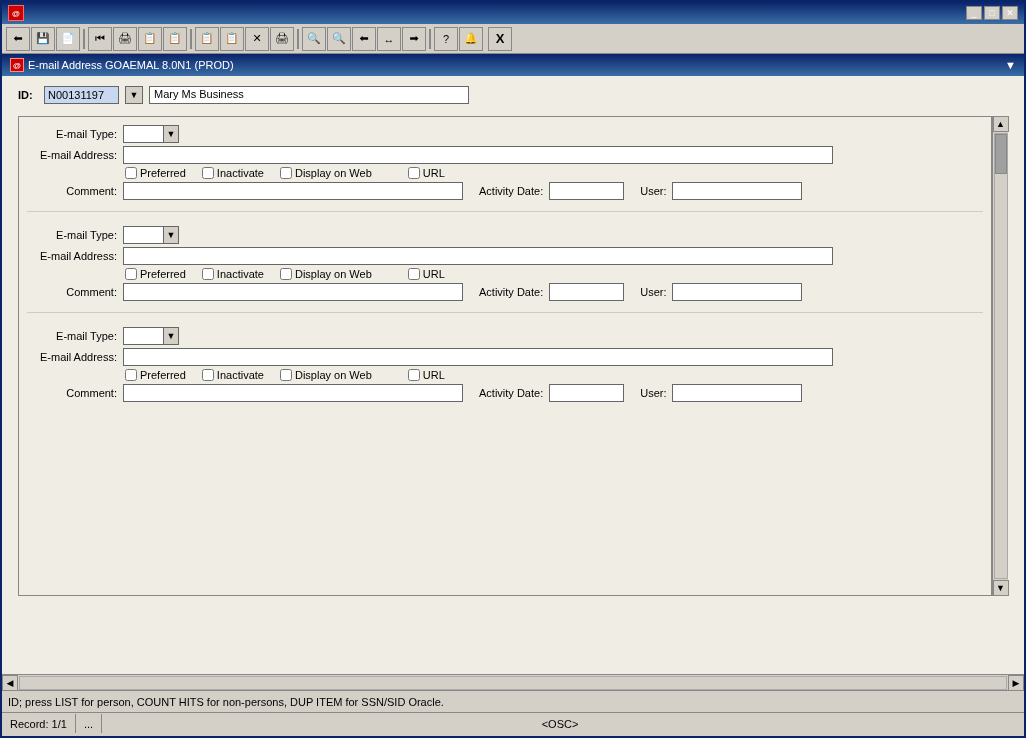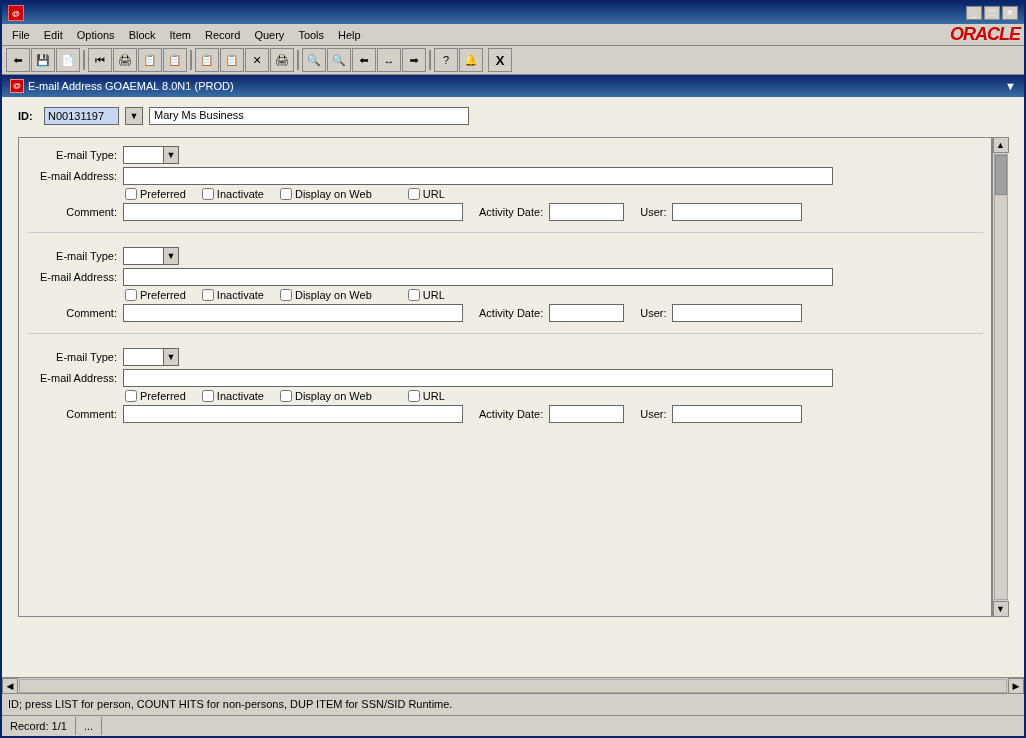--- a/index.html
+++ b/index.html
@@ -290,32 +290,20 @@
     <div class="title-bar-left">
       <div class="title-bar-icon">@</div>
     </div>
     <div class="title-bar-buttons">
       <div class="title-btn">_</div>
       <div class="title-btn">□</div>
       <div class="title-btn">✕</div>
     </div>
   </div>
 
-  <div class="menu-bar">
-    <span class="menu-item">File</span>
-    <span class="menu-item">Edit</span>
-    <span class="menu-item">Options</span>
-    <span class="menu-item">Block</span>
-    <span class="menu-item">Item</span>
-    <span class="menu-item">Record</span>
-    <span class="menu-item">Query</span>
-    <span class="menu-item">Tools</span>
-    <span class="menu-item">Help</span>
-    <div class="oracle-logo">ORACLE</div>
-  </div>
 
   <div class="toolbar">
     <div class="toolbar-btn">⬅</div>
     <div class="toolbar-btn">💾</div>
     <div class="toolbar-btn">📄</div>
     <div class="toolbar-separator"></div>
     <div class="toolbar-btn">⏮</div>
     <div class="toolbar-btn">🖨</div>
     <div class="toolbar-btn">📋</div>
     <div class="toolbar-btn">📋</div>
@@ -489,25 +477,28 @@
     </div>
   </div>
 
   <div class="h-scrollbar">
     <div class="h-scroll-btn">◀</div>
     <div class="h-scroll-track"></div>
     <div class="h-scroll-btn">▶</div>
   </div>
 
   <div class="status-bar">
-    <span>ID;  press LIST for person, COUNT HITS for non-persons, DUP ITEM for SSN/SID Runtime.</span>
+    <span>ID;  press LIST for person, COUNT HITS for non-persons, DUP ITEM for SSN/SID Oracle.</span>
   </div>
 
   <div class="record-bar">
     <div class="record-bar-item">
       <span>Record: 1/1</span>
     </div>
     <div class="record-bar-item">
       <span>...</span>
     </div>
+    <div class="record-bar-center">
+      <span>&lt;OSC&gt;</span>
+    </div>
   </div>
 
 </div>
 
 </body></html>

